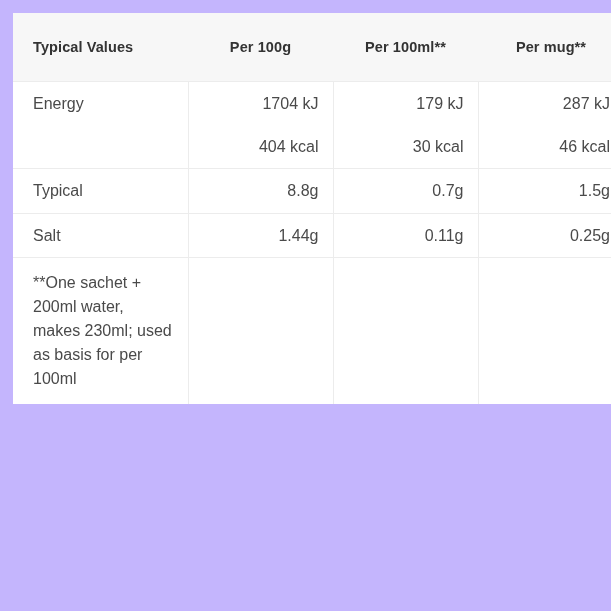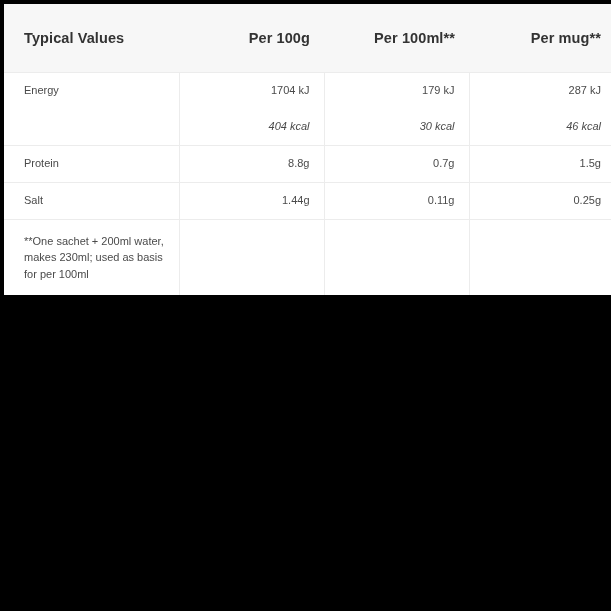--- a/index.html
+++ b/index.html
@@ -11,72 +11,71 @@
     width: 611px;
     height: 611px;
     font-family: "Liberation Sans", sans-serif;
     color: #3d3d3d;
     overflow: hidden;
   }
   .nutrition-wrap {
     width: 611px;
     height: 611px;
     box-sizing: border-box;
-    padding: 4px;
-    background: #000000;
+    padding: 13px;
+    background: #c4b5fd;
   }
   table.nutrition {
     width: 611px;
     border-collapse: collapse;
     table-layout: fixed;
     font-size: 13.5px;
   }
   table.nutrition col.c0 { width: 175px; }
   table.nutrition col.c1 { width: 145px; }
   table.nutrition col.c2 { width: 145px; }
   table.nutrition col.c3 { width: 146px; }
 
   thead th {
     background: #f7f7f7;
     font-size: 14.5px;
     font-weight: bold;
     color: #333333;
     padding: 26px 14px 26px 14px;
     border: none;
-    text-align: right;
+    text-align: center;
     vertical-align: middle;
     letter-spacing: 0.1px;
   }
   thead th.label-col {
     text-align: left;
     padding-left: 20px;
   }
   tbody td {
     border-top: 1px solid #ececec;
     border-right: 1px solid #ececec;
     padding: 10px 14px 10px 14px;
     text-align: right;
     vertical-align: middle;
     color: #4a4a4a;
-    font-size: 11px;
+    font-size: 16px;
     line-height: 1.45;
     background: #ffffff;
   }
   tbody td:last-child {
     border-right: none;
   }
   tbody td.label-col {
     text-align: left;
     padding-left: 20px;
     border-right: 1px solid #ececec;
     color: #4a4a4a;
   }
   tbody tr.no-top-border td {
     border-top: none;
-    font-style: italic;
   }
   tbody td.note-cell {
     padding-top: 13px;
     padding-bottom: 13px;
     line-height: 1.5;
   }
 </style>
 </head>
 <body>
 
@@ -103,21 +102,21 @@
         <td>179 kJ</td>
         <td>287 kJ</td>
       </tr>
       <tr class="no-top-border">
         <td class="label-col"></td>
         <td>404 kcal</td>
         <td>30 kcal</td>
         <td>46 kcal</td>
       </tr>
       <tr>
-        <td class="label-col">Protein</td>
+        <td class="label-col">Typical</td>
         <td>8.8g</td>
         <td>0.7g</td>
         <td>1.5g</td>
       </tr>
       <tr>
         <td class="label-col">Salt</td>
         <td>1.44g</td>
         <td>0.11g</td>
         <td>0.25g</td>
       </tr>

